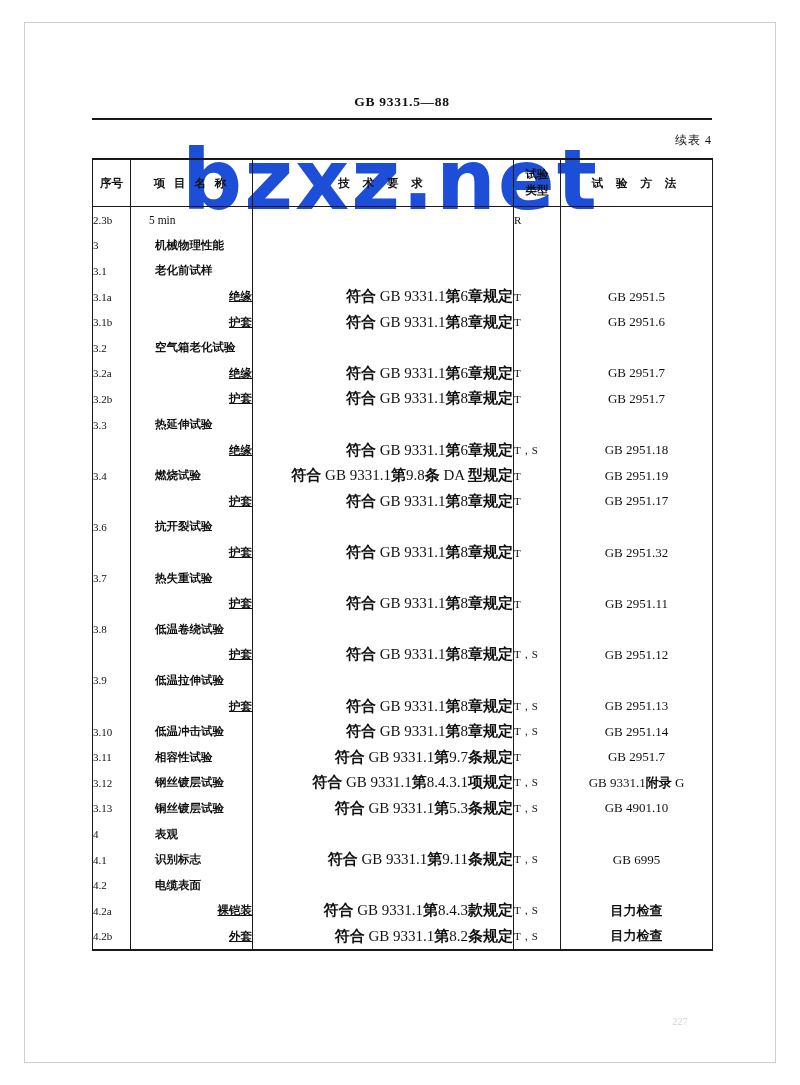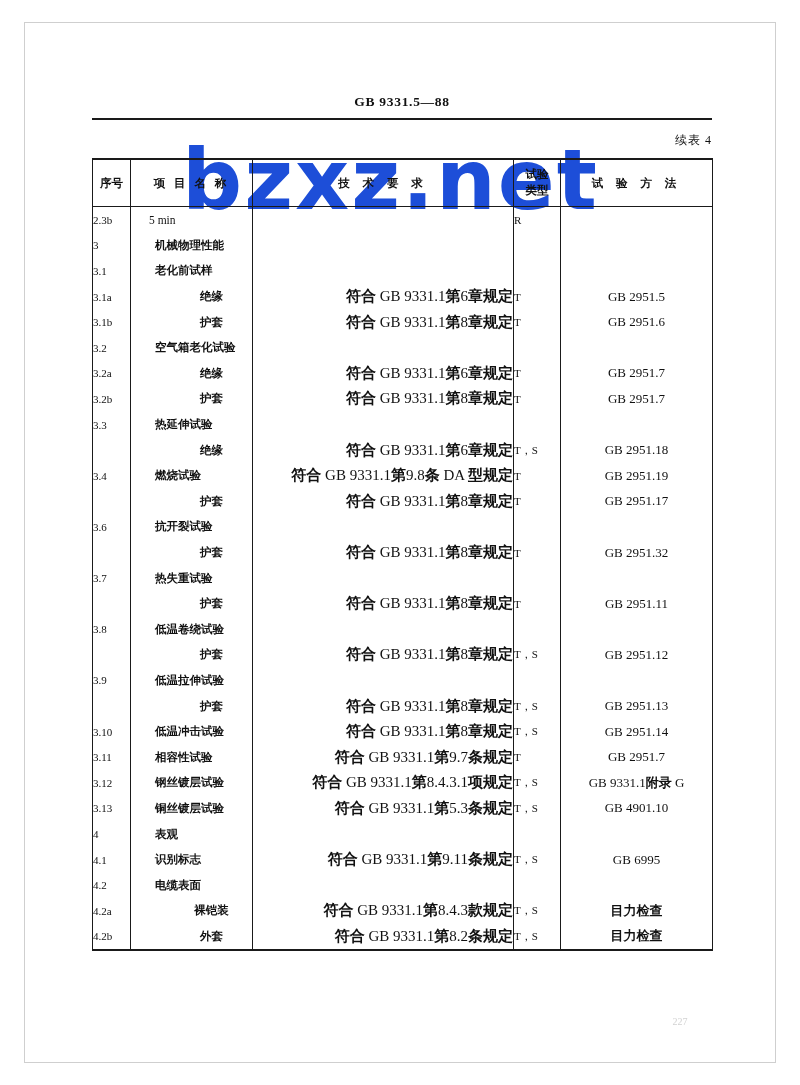--- a/index.html
+++ b/index.html
@@ -149,21 +149,21 @@
     font-family: "Liberation Serif", "DejaVu Serif", serif;
   }
   .cell-item {
     font-size: 11.5px;
     font-weight: bold;
     font-family: "DejaVu Sans", "Liberation Sans", sans-serif;
     white-space: nowrap;
   }
   .cell-item.lv0 { padding-left: 24px; text-align: left; }
   .cell-item.lv1 { padding-left: 24px; text-align: left; }
-  .cell-item.lv2 { padding-left: 40px; text-align: center; }
+  .cell-item.lv2 { padding-left: 40px; text-align: right; text-decoration: underline; }
   .cell-item.lv-min { padding-left: 18px; text-align: left;
                       font-weight: normal;
                       font-family: "Liberation Serif","DejaVu Serif",serif; }
   .cell-req {
     text-align: right;
     padding-left: 8px;
     font-size: 15px;
     white-space: nowrap;
   }
   .cell-type {

